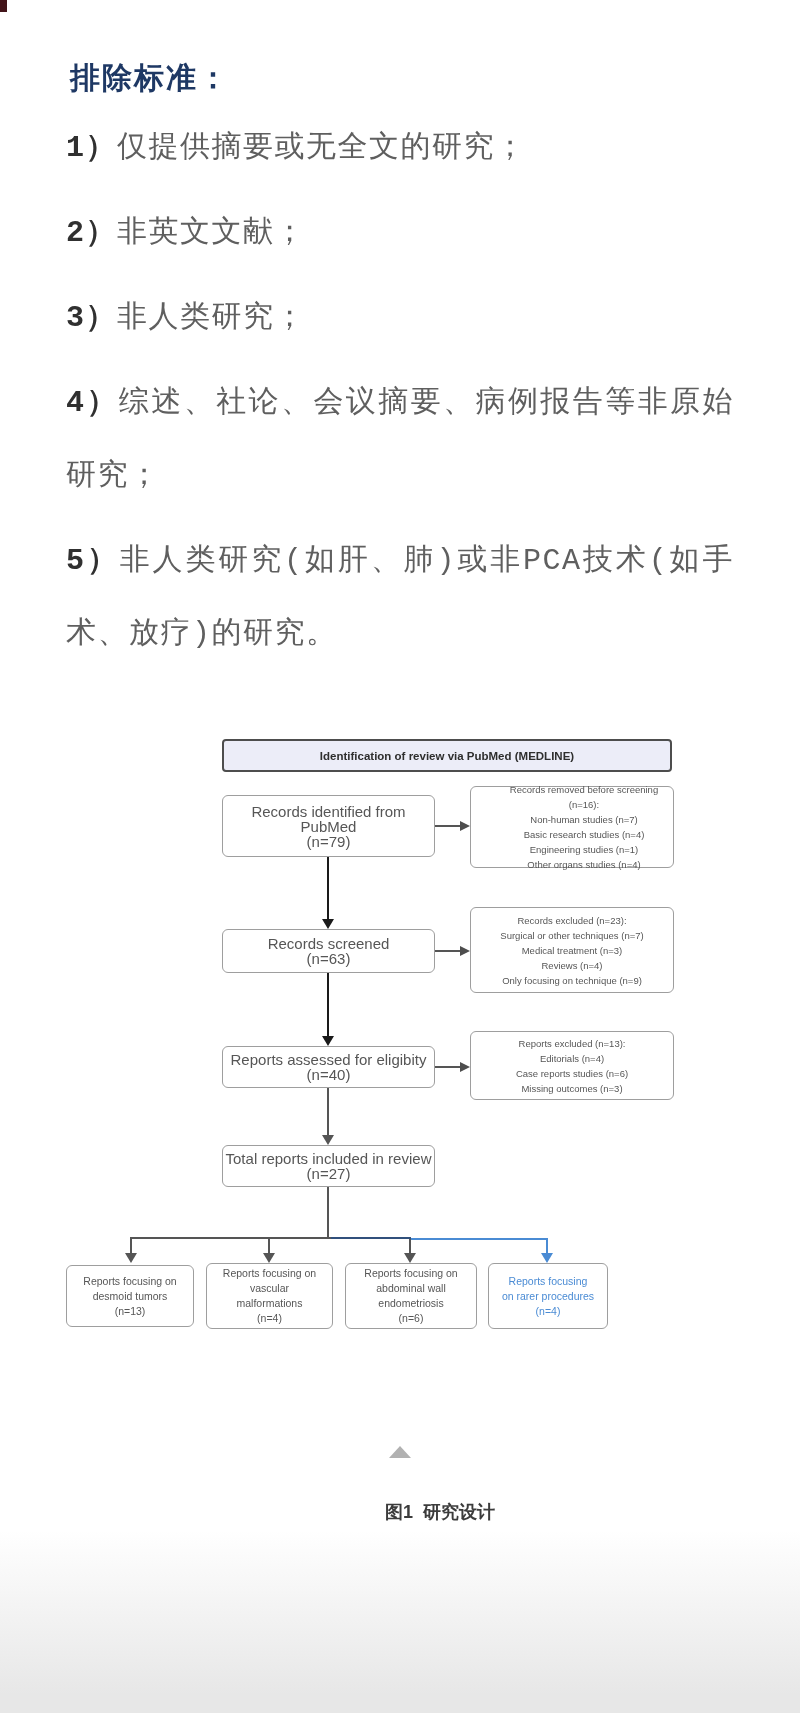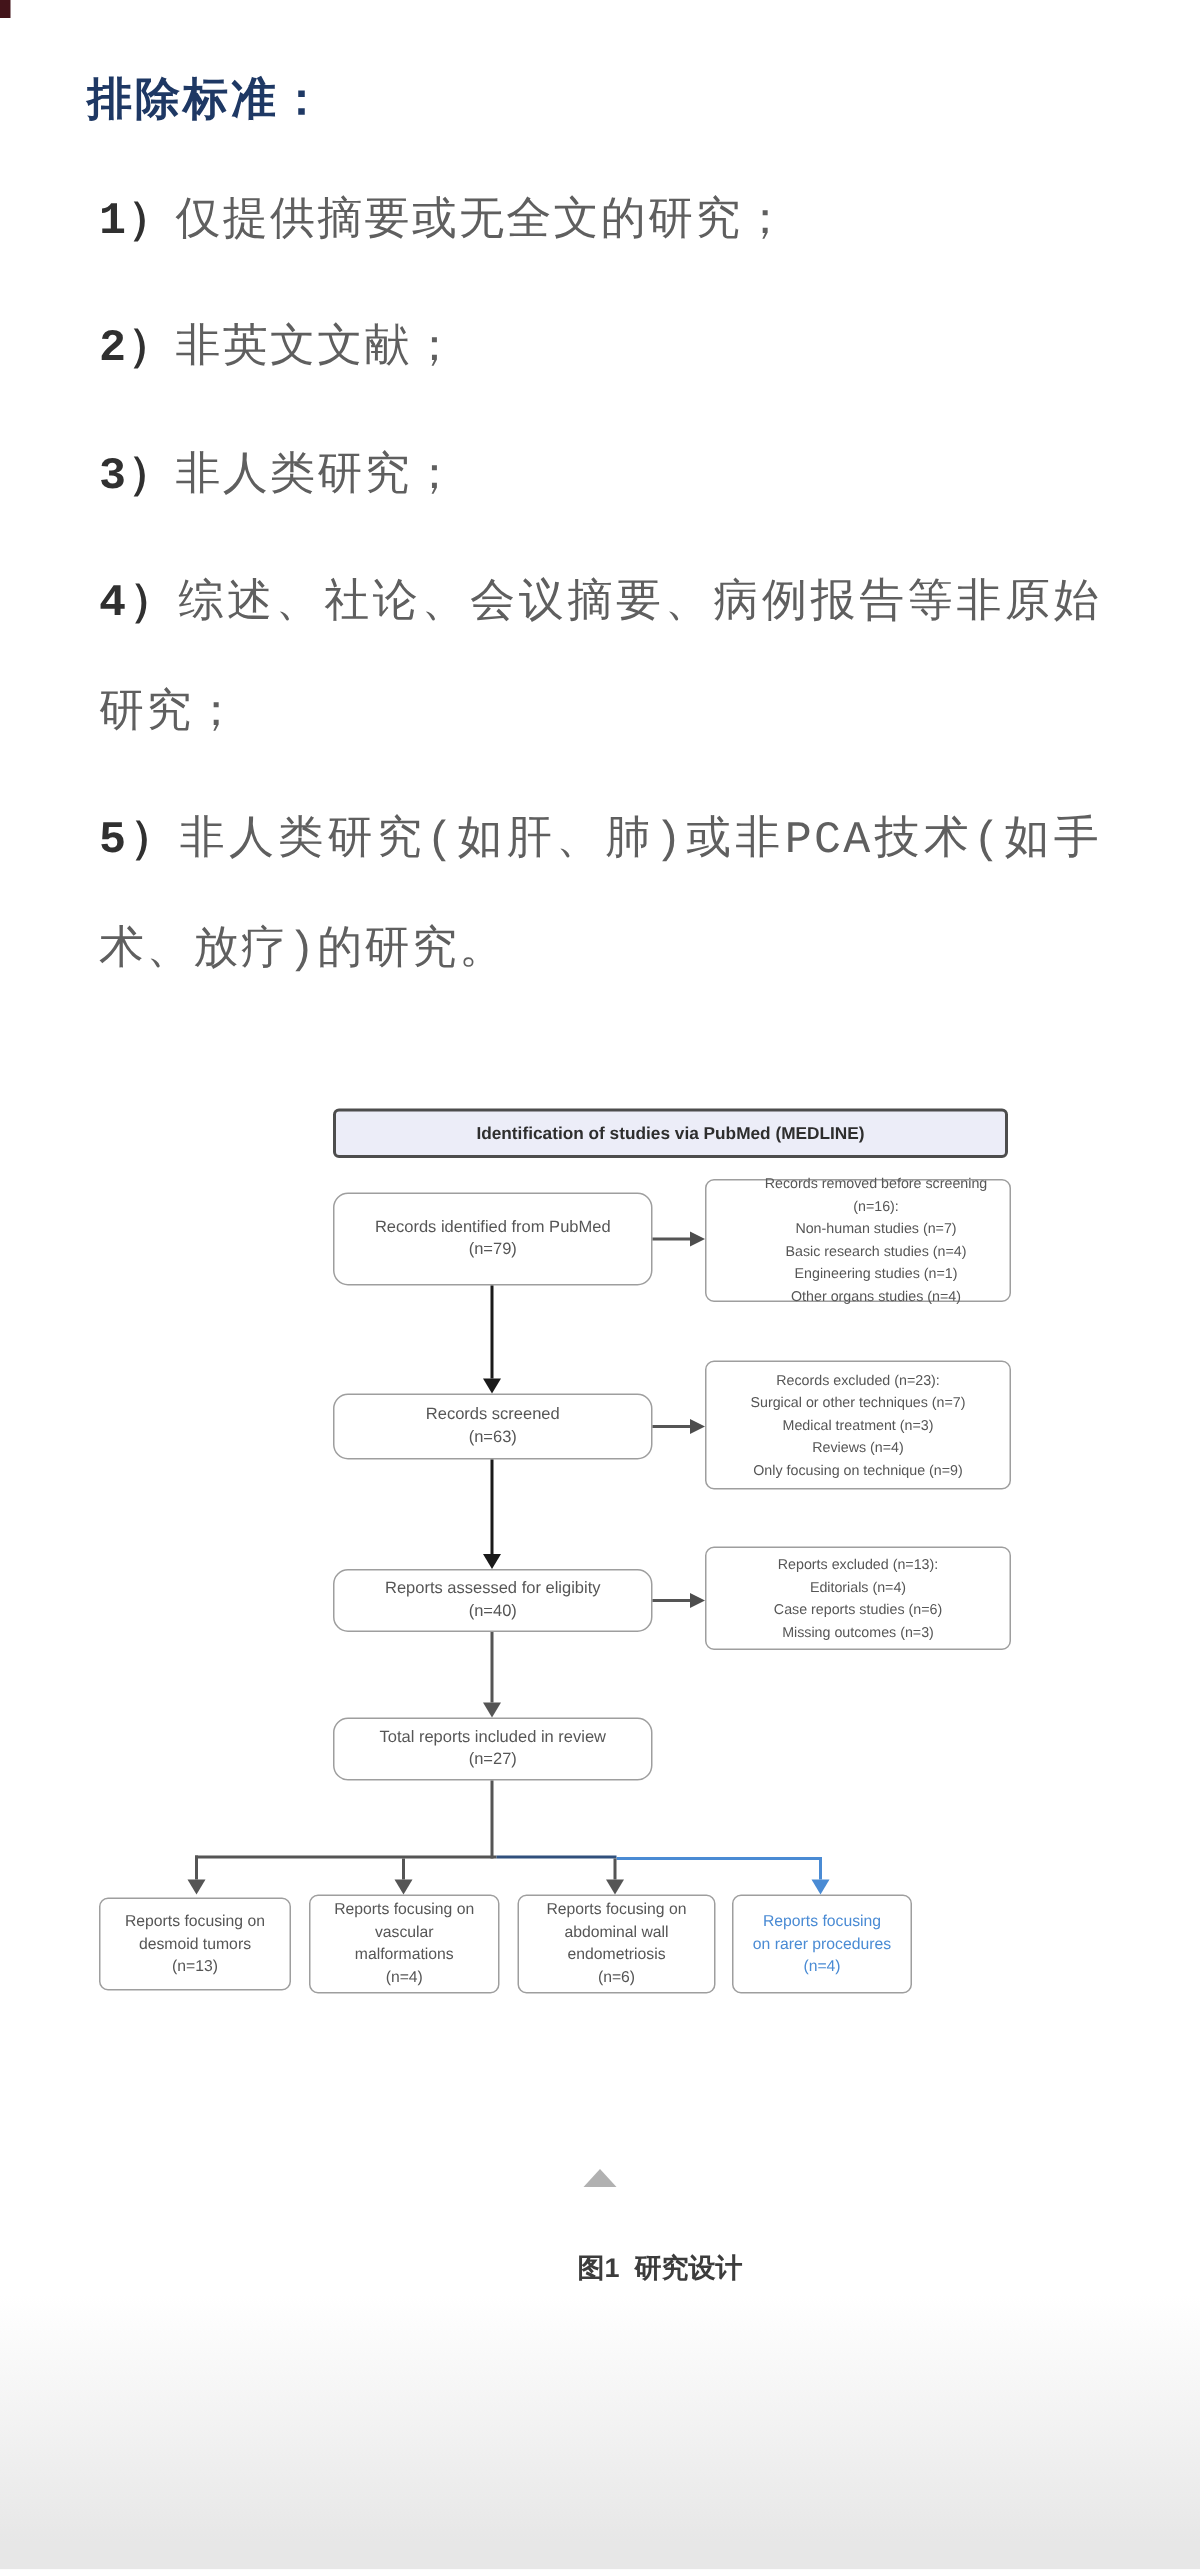--- a/index.html
+++ b/index.html
@@ -1,37 +1,37 @@
 <!DOCTYPE html>
 <html><head>
 <meta charset="utf-8">
 <style>
   html,body{margin:0;padding:0;background:#fff;}
   .page{position:relative;width:800px;height:1713px;background:#ffffff;overflow:hidden;
         font-family:"Liberation Sans",sans-serif;}
   .corner-mark{position:absolute;left:0;top:0;width:7px;height:12px;background:#43141a;}
 
   
-  .heading{position:absolute;left:54px;top:42px;margin:4px;font-size:30px;font-weight:bold;
+  .heading{position:absolute;left:54px;top:42px;margin:16px;font-size:30px;font-weight:bold;
            color:#1e3864;letter-spacing:2px;}
   .list{position:absolute;left:54px;top:100px;width:692px;color:#5f5f5f;font-size:30px;
         line-height:73px;letter-spacing:1.5px;}
   .list p{margin:12px;text-align:justify;font-family:Liberation Mono, monospace;}
   .list .num{font-weight:bold;color:#303030;}
 
   
   .flow{position:absolute;left:0;top:0;width:800px;height:1713px;pointer-events:none;}
   .fbox{position:absolute;box-sizing:border-box;background:#fff;border:1.5px solid #9e9e9e;
         border-radius:6px;display:flex;align-items:center;justify-content:center;
         text-align:center;color:#565656;}
   .fbox .lines{white-space:pre-line;width:100%;}
   .banner{position:absolute;box-sizing:border-box;left:222px;top:739px;width:450px;height:33px;
           background:#ecedf8;border:2px solid #4d4d4d;border-radius:4px;display:flex;
           align-items:center;justify-content:center;font-size:11.5px;font-weight:bold;color:#2e2e2e;}
-  .mainbox{font-size:11px;line-height:15px;border-radius:10px;}
+  .mainbox{font-size:15px;line-height:15px;}
   .sidebox{font-size:9.5px;line-height:15px;}
   .botbox{font-size:10.5px;line-height:15px;}
   .blue-text{color:#4a8bd4;}
 
   .vline{position:absolute;width:2px;}
   .hline{position:absolute;height:2px;}
   .head-down{position:absolute;width:0;height:0;border-left:6px solid transparent;
              border-right:6px solid transparent;border-top:10px solid #1a1a1a;}
   .head-right{position:absolute;width:0;height:0;border-top:5px solid transparent;
               border-bottom:5px solid transparent;border-left:10px solid #4d4d4d;}
@@ -59,21 +59,21 @@
   <div class="list">
     <p><b class="num">1）</b><span>仅提供摘要或无全文的研究；</span></p>
     <p><b class="num">2）</b><span>非英文文献；</span></p>
     <p><b class="num">3）</b><span>非人类研究；</span></p>
     <p><b class="num">4）</b><span>综述、社论、会议摘要、病例报告等非原始研究；</span></p>
     <p><b class="num">5）</b><span>非人类研究(如肝、肺)或非PCA技术(如手术、放疗)的研究。</span></p>
   </div>
 
   <div class="flow">
 
-    <div class="banner">Identification of studies via PubMed (MEDLINE)</div>
+    <div class="banner">Identification of review via PubMed (MEDLINE)</div>
 
     <div class="fbox mainbox" style="left:222px;top:795px;width:213px;height:62px;">
       <div class="lines">Records identified from PubMed
 (n=79)</div>
     </div>
     <div class="fbox mainbox" style="left:222px;top:929px;width:213px;height:44px;">
       <div class="lines">Records screened
 (n=63)</div>
     </div>
     <div class="fbox mainbox" style="left:222px;top:1046px;width:213px;height:42px;">

